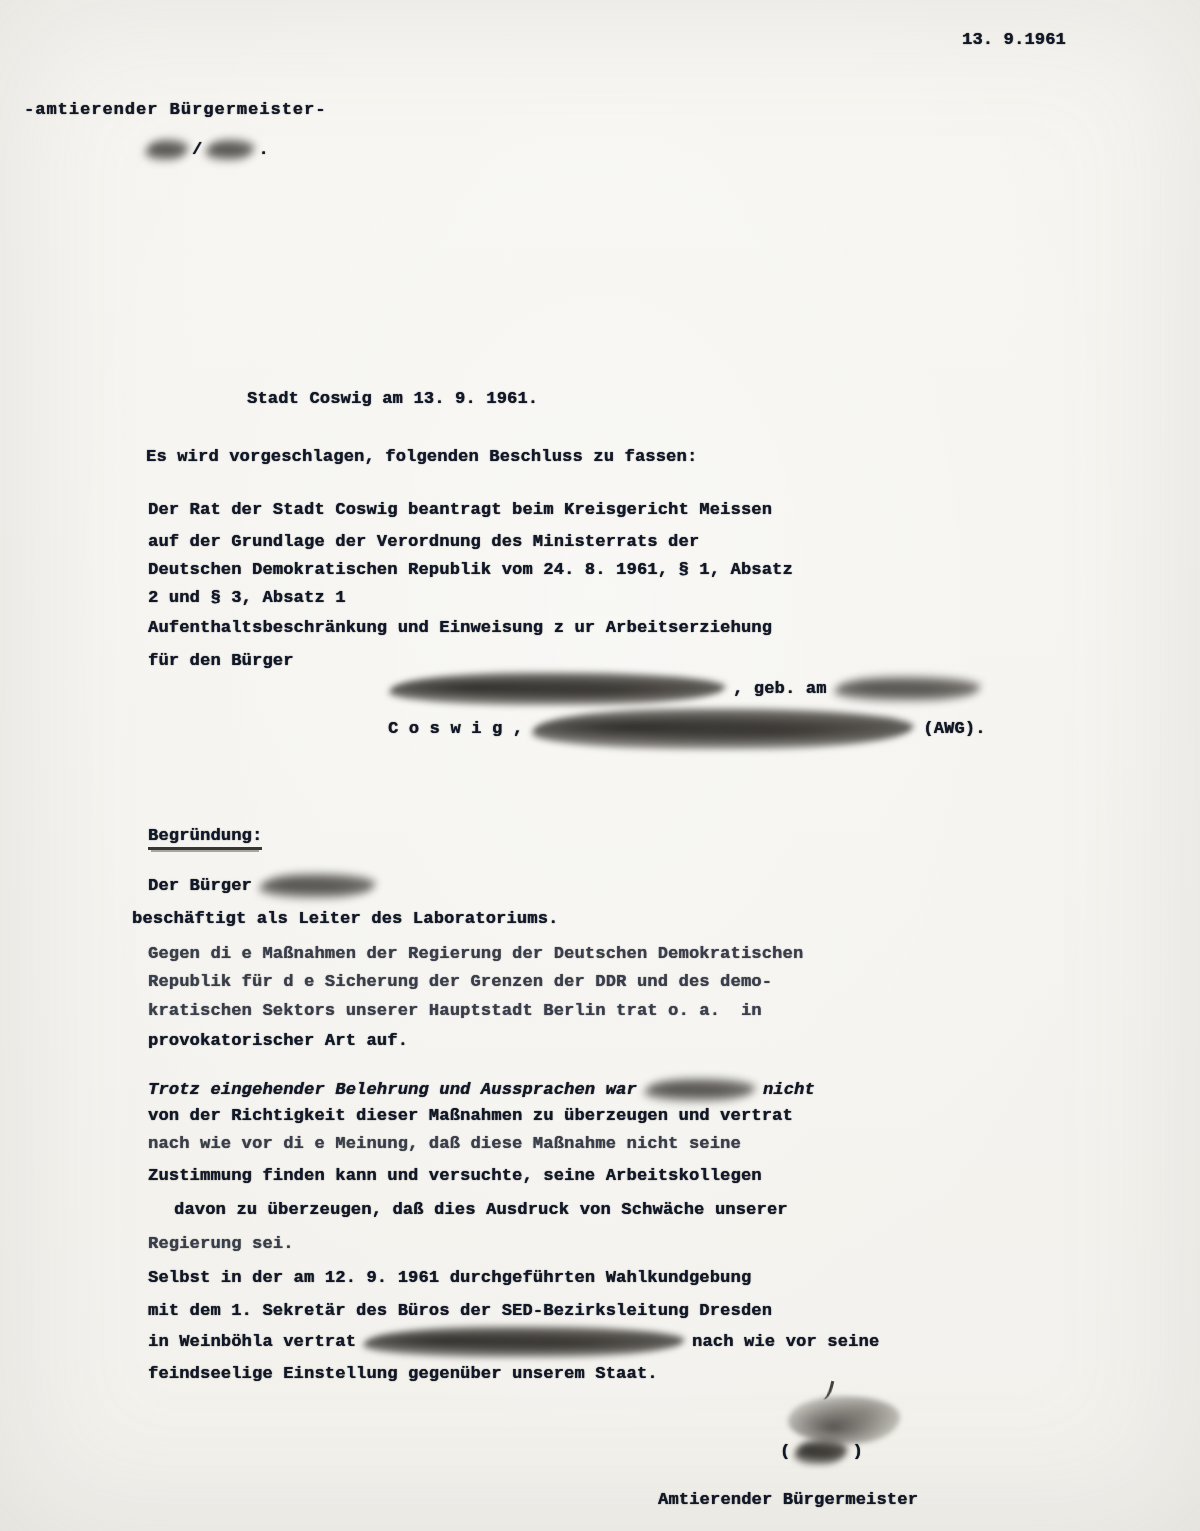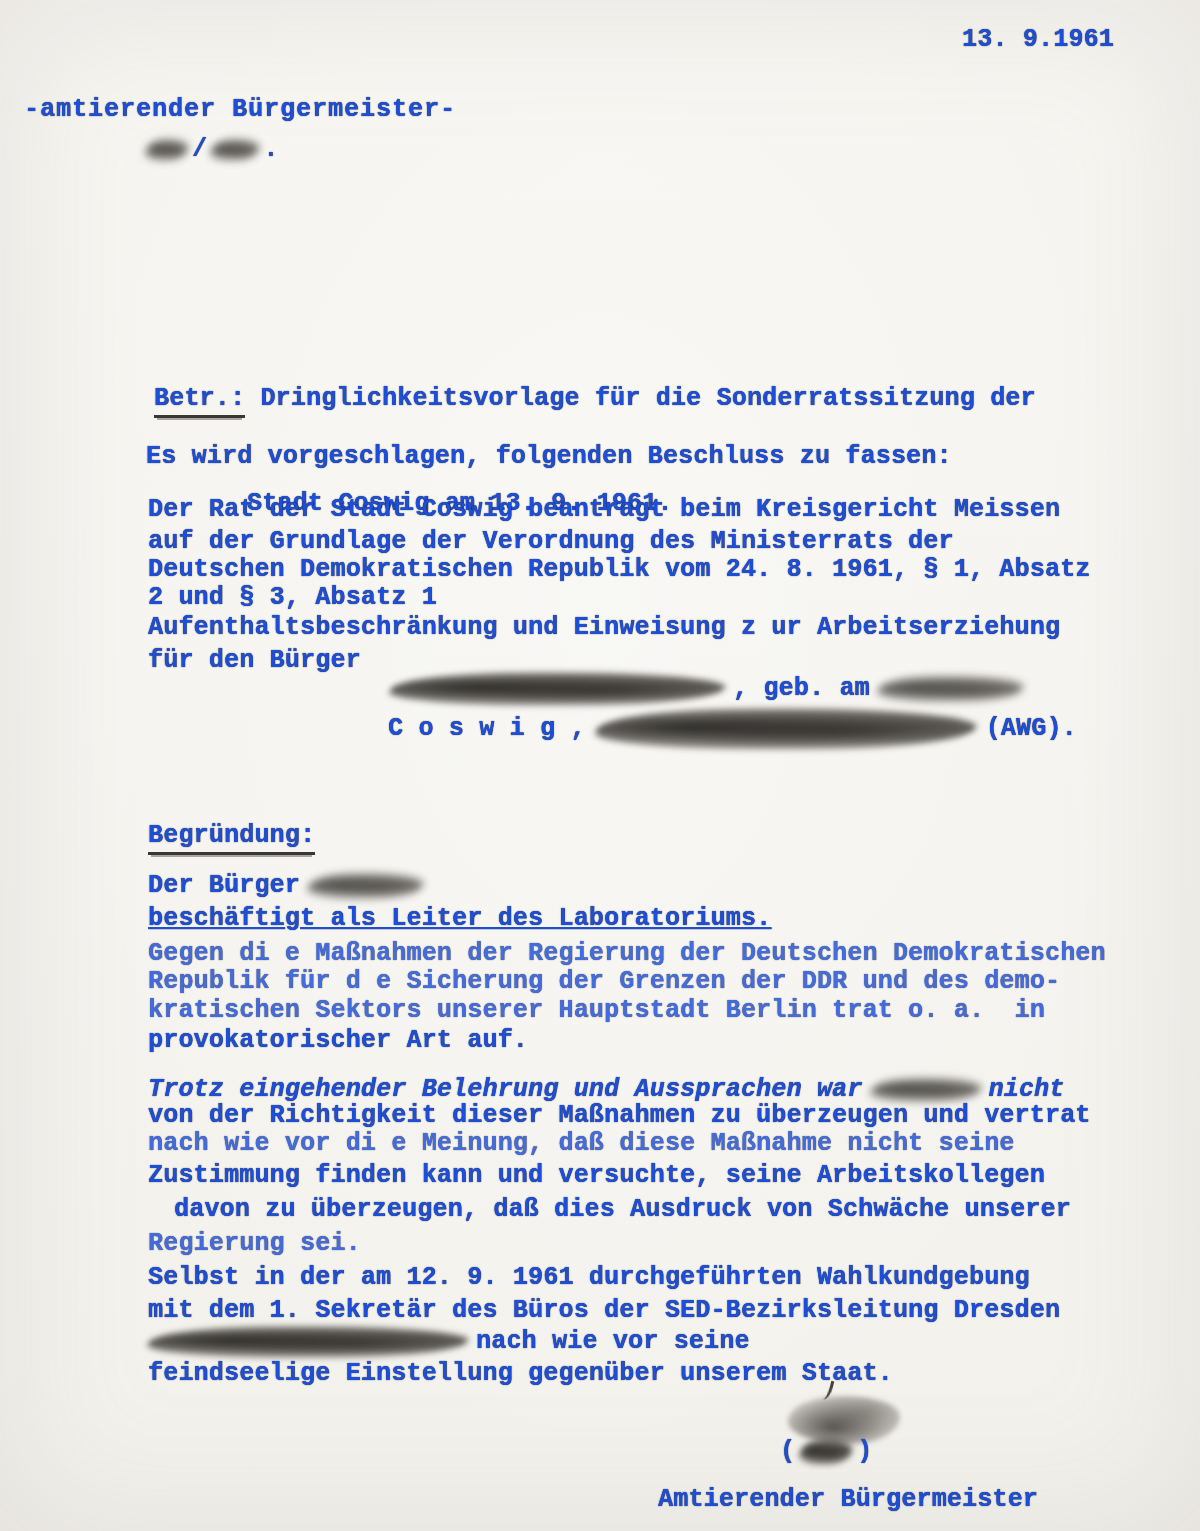--- a/index.html
+++ b/index.html
@@ -13,24 +13,24 @@
   .paper{
     position:absolute;inset:0;
     background:
       radial-gradient(ellipse at 50% 40%, rgba(255,255,255,0.35), rgba(0,0,0,0) 70%),
       linear-gradient(180deg,#f6f5f1 0%,#f4f3ef 60%,#f2f1ec 100%);
     box-shadow:inset 0 0 140px rgba(160,152,140,0.18);
   }
   .tw{
     position:absolute;
     font-weight:700;
-    font-size:25px;
+    font-size:17px;
     line-height:32px;
     letter-spacing:0.2px;
-    color:#1d4ed8;
+    color:#0f172a;
     text-shadow:0 0 1.2px rgba(23,19,14,0.85), 0.4px 0.4px 0.6px rgba(23,19,14,0.5);
     white-space:pre;
   }
   .faint{opacity:0.82;}
   .row{display:flex;align-items:center;gap:8px;}
   .u{
     border-bottom:3px solid rgba(25,20,14,0.85);
     padding-bottom:2px;
     box-shadow:0 5px 0 -3px rgba(25,20,14,0.35);
   }
@@ -73,21 +73,20 @@
 <div class="tw" style="left:24px;top:94px;letter-spacing:1px;">-amtierender Bürgermeister-</div>
 
 <div class="tw row" style="left:146px;top:134px;gap:4px;">
   <span class="redact soft" style="width:42px;height:22px;"></span>
   <span>/</span>
   <span class="redact soft" style="width:48px;height:22px;"></span>
   <span>.</span>
 </div>
 
 <div class="tw" style="left:154px;top:311px;line-height:35px;">
-  <div><span class="u">Betr.:</span><span> </span><span>Dringlichkeitsvorlage für die Sonderratssitzung der</span></div>
   <div class="subject-line2">Stadt Coswig am 13. 9. 1961.</div>
 </div>
 
 <div class="tw" style="left:146px;top:441px;">Es wird vorgeschlagen, folgenden Beschluss zu fassen:</div>
 
 <div class="tw" style="left:148px;top:494px;">Der Rat der Stadt Coswig beantragt beim Kreisgericht Meissen</div>
 <div class="tw" style="left:148px;top:526px;">auf der Grundlage der Verordnung des Ministerrats der</div>
 <div class="tw" style="left:148px;top:554px;">Deutschen Demokratischen Republik vom 24. 8. 1961, § 1, Absatz</div>
 <div class="tw" style="left:148px;top:582px;">2 und § 3, Absatz 1</div>
 <div class="tw" style="left:148px;top:612px;">Aufenthaltsbeschränkung und Einweisung z ur Arbeitserziehung</div>
@@ -104,40 +103,41 @@
   <span class="redact" style="width:380px;height:42px;"></span>
   <span>(AWG).</span>
 </div>
 
 <div class="tw" style="left:148px;top:820px;"><span class="u">Begründung:</span></div>
 
 <div class="tw row" style="left:148px;top:870px;">
   <span>Der Bürger</span>
   <span class="redact soft" style="width:115px;height:26px;"></span>
 </div>
-<div class="tw" style="left:148px;top:903px;text-decoration:underline;">beschäftigt als Leiter des Laboratoriums.</div>
+<div class="tw" style="left:132px;top:903px;">beschäftigt als Leiter des Laboratoriums.</div>
 <div class="tw faint" style="left:148px;top:938px;">Gegen di e Maßnahmen der Regierung der Deutschen Demokratischen</div>
 <div class="tw faint" style="left:148px;top:966px;">Republik für d e Sicherung der Grenzen der DDR und des demo-</div>
 <div class="tw faint" style="left:148px;top:995px;">kratischen Sektors unserer Hauptstadt Berlin trat o. a.  in</div>
 <div class="tw" style="left:148px;top:1025px;text-align:center;">provokatorischer Art auf.</div>
 
 <div class="tw row" style="left:148px;top:1074px;font-style:italic;">
   <span>Trotz eingehender Belehrung und Aussprachen war</span>
   <span class="redact soft" style="width:110px;height:24px;"></span>
   <span>nicht</span>
 </div>
 <div class="tw" style="left:148px;top:1100px;">von der Richtigkeit dieser Maßnahmen zu überzeugen und vertrat</div>
 <div class="tw faint" style="left:148px;top:1128px;">nach wie vor di e Meinung, daß diese Maßnahme nicht seine</div>
 <div class="tw" style="left:148px;top:1160px;">Zustimmung finden kann und versuchte, seine Arbeitskollegen</div>
 <div class="tw" style="left:148px;top:1194px;margin-left:26px;">davon zu überzeugen, daß dies Ausdruck von Schwäche unserer</div>
 <div class="tw faint" style="left:148px;top:1228px;">Regierung sei.</div>
 <div class="tw" style="left:148px;top:1262px;">Selbst in der am 12. 9. 1961 durchgeführten Wahlkundgebung</div>
 <div class="tw" style="left:148px;top:1295px;">mit dem 1. Sekretär des Büros der SED-Bezirksleitung Dresden</div>
 
 <div class="tw row" style="left:148px;top:1326px;">
+  <span>in Weinböhla vertrat</span>
   <span class="redact" style="width:320px;height:32px;"></span>
   <span>nach wie vor seine</span>
 </div>
 <div class="tw" style="left:148px;top:1358px;">feindseelige Einstellung gegenüber unserem Staat.</div>
 
 <div class="ink-mark" style="left:822px;top:1380px;"></div>
 <div class="sig-blob" style="left:788px;top:1396px;width:112px;height:48px;"></div>
 <div class="tw row" style="left:780px;top:1436px;gap:5px;">
   <span>(</span>
   <span class="redact" style="width:52px;height:26px;"></span>

